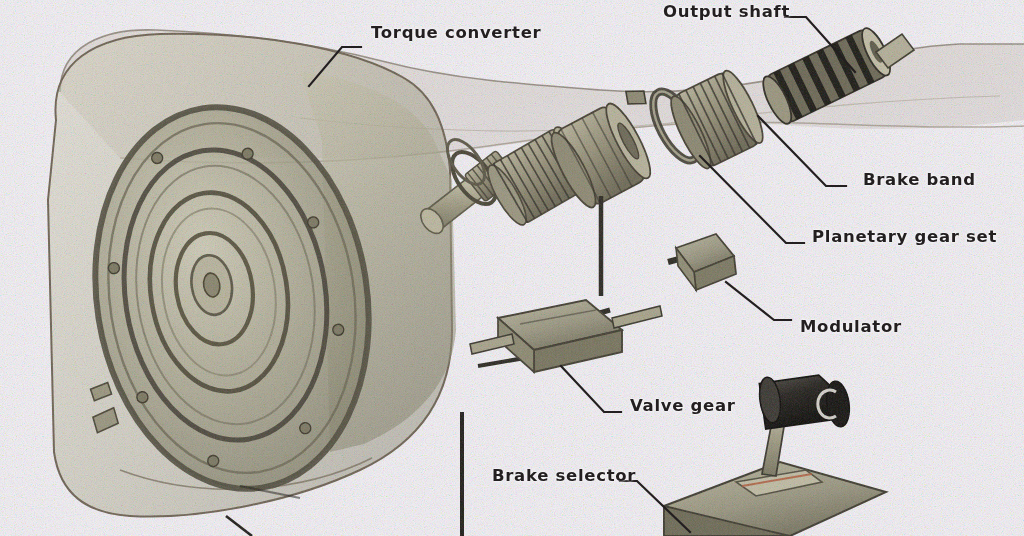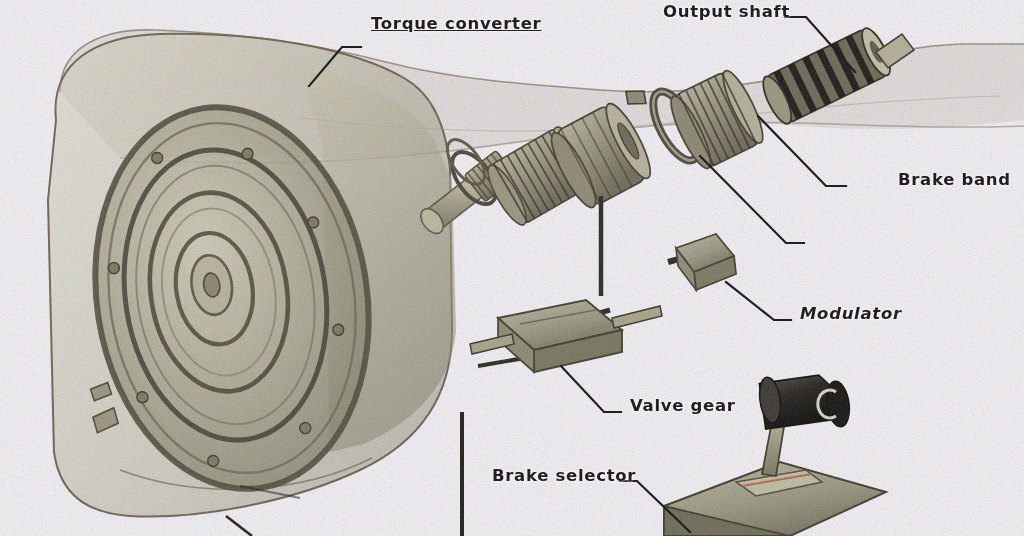--- a/index.html
+++ b/index.html
@@ -310,24 +310,25 @@
       <path d="M 361 47 L 342 47 L 309 86"></path>
       <path d="M 785 17 L 806 17 L 855 72"></path>
       <path d="M 846 186 L 826 186 L 758 116"></path>
       <path d="M 804 243 L 786 243 L 700 156"></path>
       <path d="M 791 320 L 774 320 L 726 282"></path>
       <path d="M 621 412 L 604 412 L 561 366"></path>
       <path d="M 620 481 L 637 481 L 690 532"></path>
     </g>
   </svg>
 
-  <div class="label" style="left:371px;top:14px;text-decoration:underline;">Torque converter</div>
+  <div class="label" style="left:371px;top:23px;">Torque converter</div>
   <div class="label" style="left:663px;top:2px;">Output shaft</div>
-  <div class="label" style="left:898px;top:170px;">Brake band</div>
-  <div class="label" style="left:800px;top:304px;font-style:italic;">Modulator</div>
+  <div class="label" style="left:863px;top:170px;">Brake band</div>
+  <div class="label" style="left:812px;top:227px;">Planetary gear set</div>
+  <div class="label" style="left:800px;top:317px;">Modulator</div>
   <div class="label" style="left:630px;top:396px;">Valve gear</div>
   <div class="label" style="left:492px;top:466px;">Brake selector</div>
 
   <svg class="noise" width="1024" height="536" xmlns="http://www.w3.org/2000/svg">
     <filter id="fnoiseA">
       <feTurbulence type="fractalNoise" baseFrequency="0.9" numOctaves="3" seed="7" stitchTiles="stitch"></feTurbulence>
       <feColorMatrix type="saturate" values="1.9"></feColorMatrix>
       <feComponentTransfer>
         <feFuncA type="linear" slope="0.55"></feFuncA>
       </feComponentTransfer>

